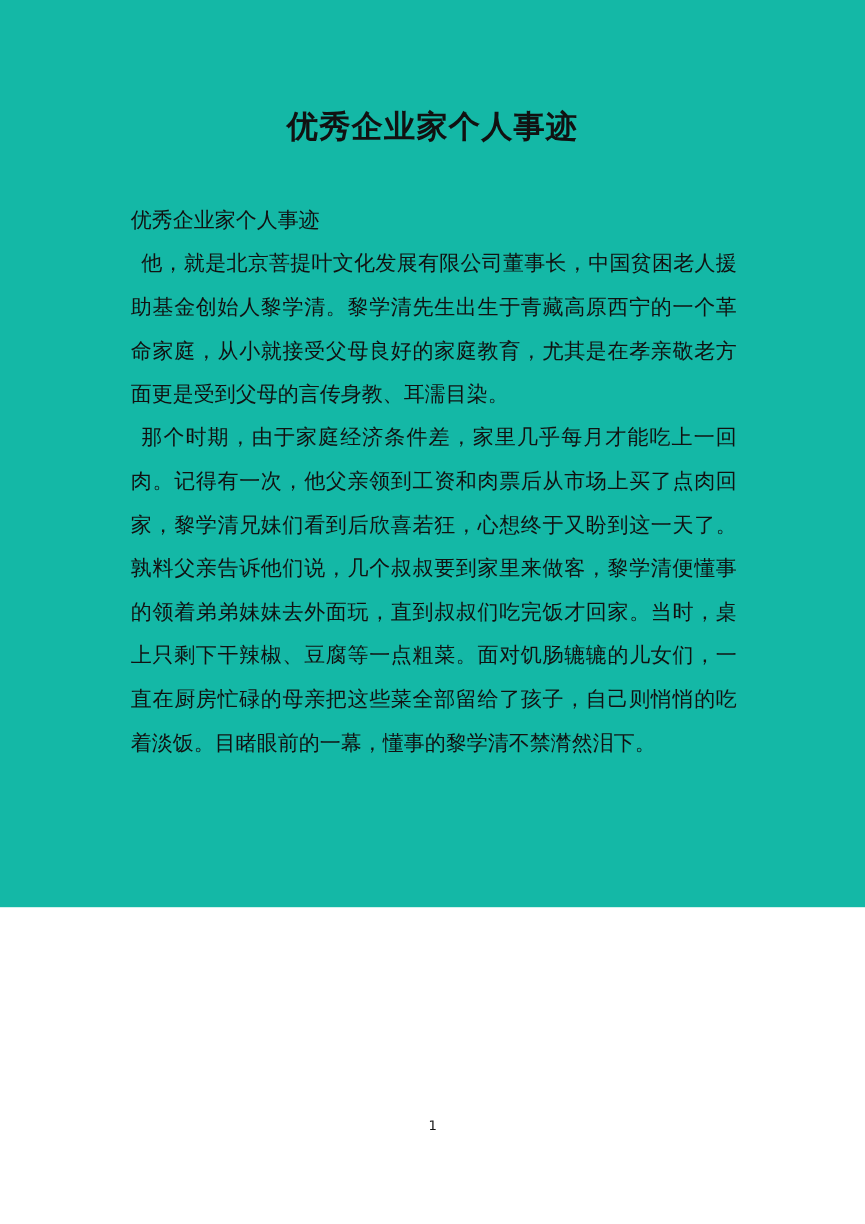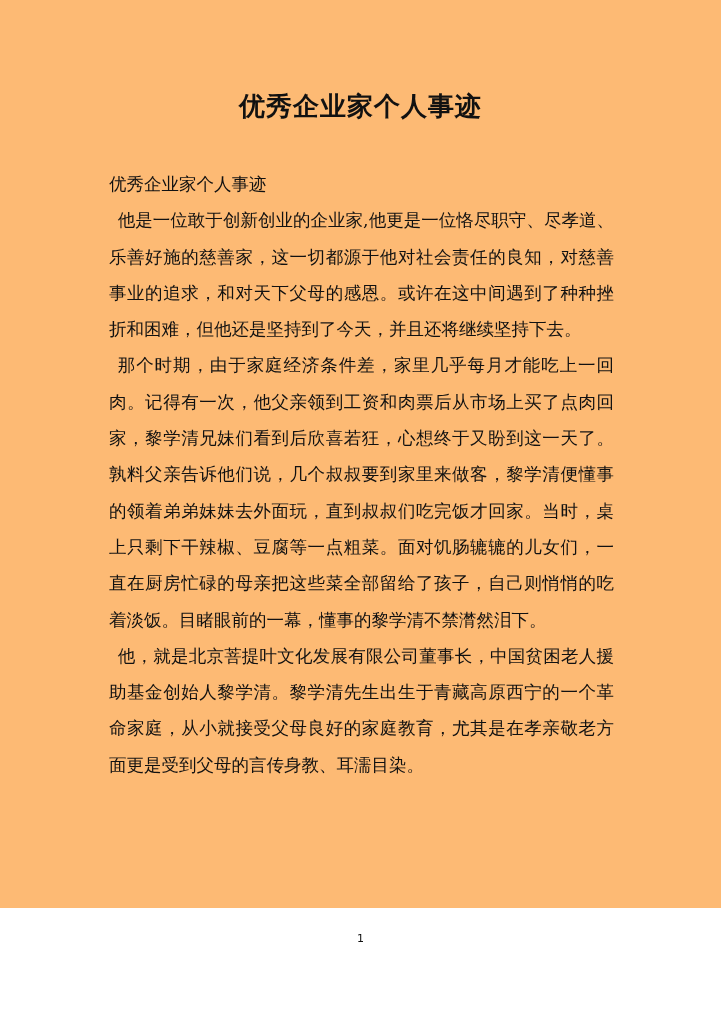--- a/index.html
+++ b/index.html
@@ -1,32 +1,31 @@
 <!DOCTYPE html>
 <html><head>
 <meta charset="utf-8">
 <style>
   html, body { margin: 0; padding: 0; background: #ffffff; }
   body { width: 721px; height: 1020px; position: relative; overflow: hidden;
          font-family: "DejaVu Serif", "Liberation Serif", serif; color: #111; }
-  .page { position: absolute; left: 0; top: 0; width: 721px; height: 908px; background: #fdba74; }
+  .page { position: absolute; left: 0; top: 0; width: 721px; height: 756px; background: #14b8a6; }
   .title { position: absolute; top: 88px; left: 0; width: 721px; text-align: center;
            font-size: 26px; font-weight: bold; letter-spacing: 1px; line-height: 36px; }
   .content { position: absolute; left: 109px; top: 166px; width: 505px;
              font-size: 17.5px; line-height: 36.3px; }
   .content p { margin: 0; text-align: justify; text-align-last: left; }
   .content p.indent { text-indent: 0.5em; }
   .pagenum { position: absolute; top: 932px; left: 0; width: 721px; text-align: center;
              font-size: 11px; font-family: "DejaVu Sans", sans-serif; }
 </style>
 </head>
 <body>
 
 <div class="page">
   <div class="title">优秀企业家个人事迹</div>
   <div class="content">
     <p>优秀企业家个人事迹</p>
-    <p class="indent">他是一位敢于创新创业的企业家,他更是一位恪尽职守、尽孝道、乐善好施的慈善家，这一切都源于他对社会责任的良知，对慈善事业的追求，和对天下父母的感恩。或许在这中间遇到了种种挫折和困难，但他还是坚持到了今天，并且还将继续坚持下去。</p>
+    <p class="indent">他，就是北京菩提叶文化发展有限公司董事长，中国贫困老人援助基金创始人黎学清。黎学清先生出生于青藏高原西宁的一个革命家庭，从小就接受父母良好的家庭教育，尤其是在孝亲敬老方面更是受到父母的言传身教、耳濡目染。</p>
     <p class="indent">那个时期，由于家庭经济条件差，家里几乎每月才能吃上一回肉。记得有一次，他父亲领到工资和肉票后从市场上买了点肉回家，黎学清兄妹们看到后欣喜若狂，心想终于又盼到这一天了。孰料父亲告诉他们说，几个叔叔要到家里来做客，黎学清便懂事的领着弟弟妹妹去外面玩，直到叔叔们吃完饭才回家。当时，桌上只剩下干辣椒、豆腐等一点粗菜。面对饥肠辘辘的儿女们，一直在厨房忙碌的母亲把这些菜全部留给了孩子，自己则悄悄的吃着淡饭。目睹眼前的一幕，懂事的黎学清不禁潸然泪下。</p>
-    <p class="indent">他，就是北京菩提叶文化发展有限公司董事长，中国贫困老人援助基金创始人黎学清。黎学清先生出生于青藏高原西宁的一个革命家庭，从小就接受父母良好的家庭教育，尤其是在孝亲敬老方面更是受到父母的言传身教、耳濡目染。</p>
   </div>
   <div class="pagenum">1</div>
 </div>
 
 </body></html>

